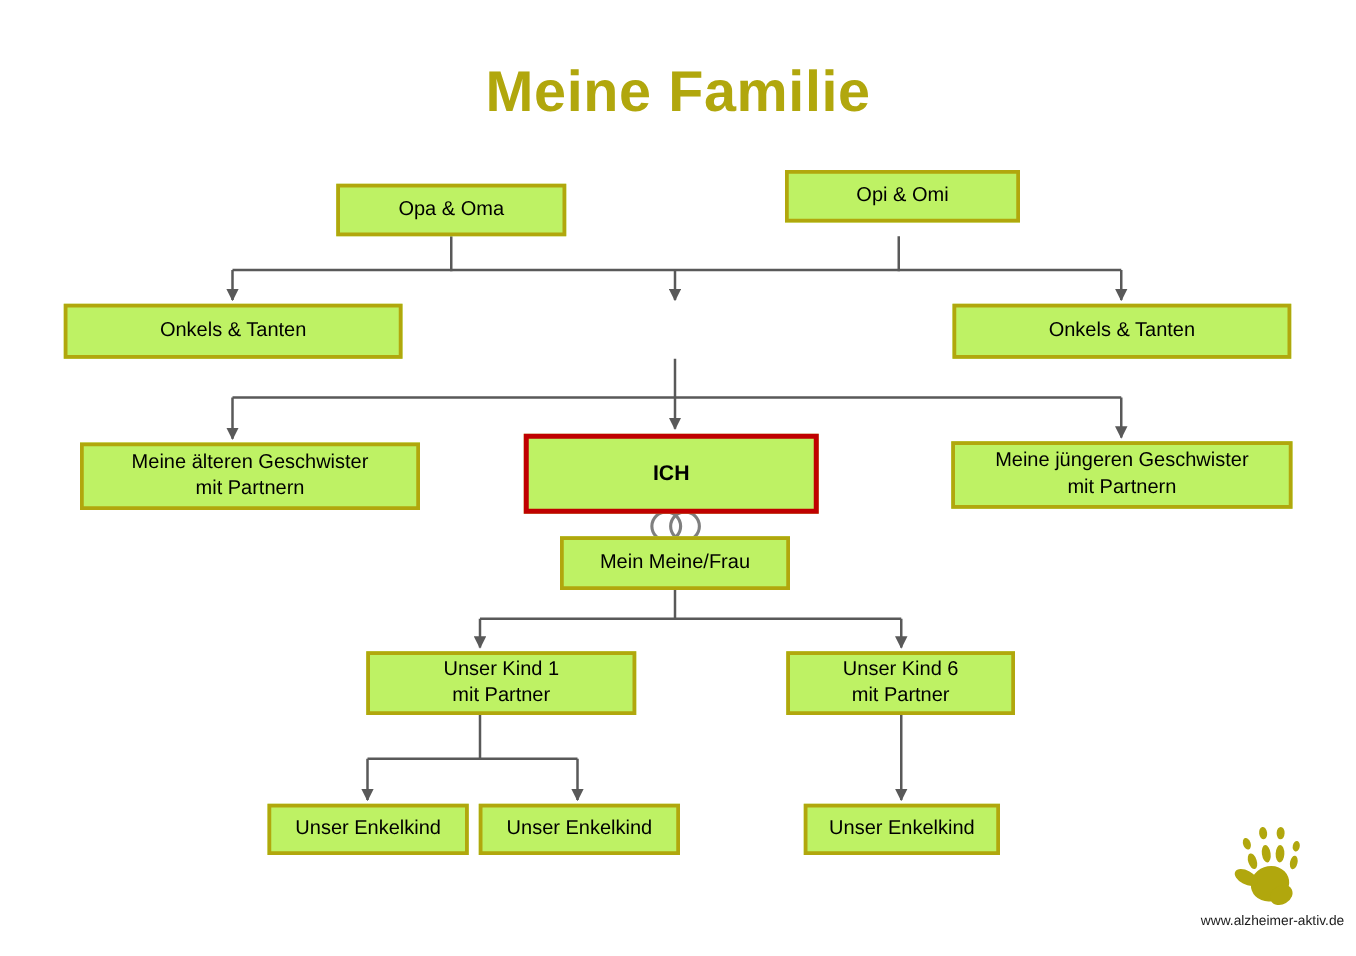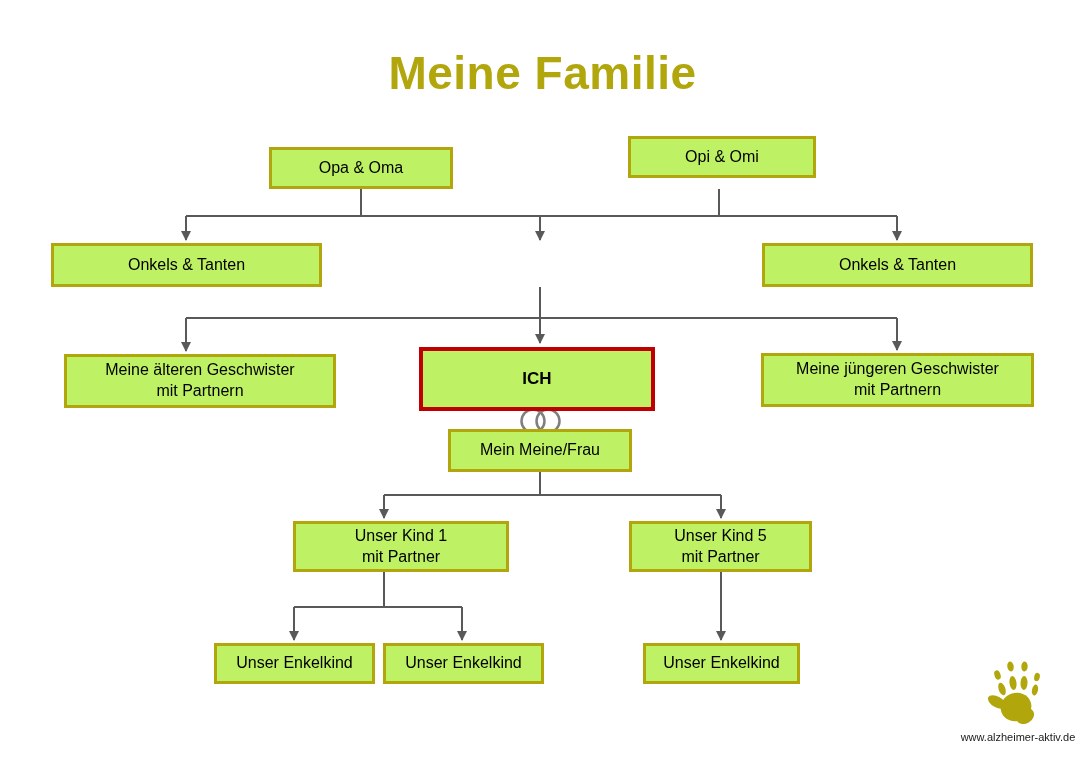--- a/index.html
+++ b/index.html
@@ -110,21 +110,21 @@
 
   <div class="node" style="left:448px;top:429px;width:184px;height:43px">
     <span class="lbl">Mein Meine/Frau</span>
   </div>
 
   <div class="node" style="left:293px;top:521px;width:216px;height:51px">
     <span class="lbl">Unser Kind 1
 mit Partner</span>
   </div>
   <div class="node" style="left:629px;top:521px;width:183px;height:51px">
-    <span class="lbl">Unser Kind 5
+    <span class="lbl">Unser Kind 6
 mit Partner</span>
   </div>
 
   <div class="node" style="left:214px;top:643px;width:161px;height:41px">
     <span class="lbl">Unser Enkelkind</span>
   </div>
   <div class="node" style="left:383px;top:643px;width:161px;height:41px">
     <span class="lbl">Unser Enkelkind</span>
   </div>
   <div class="node" style="left:643px;top:643px;width:157px;height:41px">

